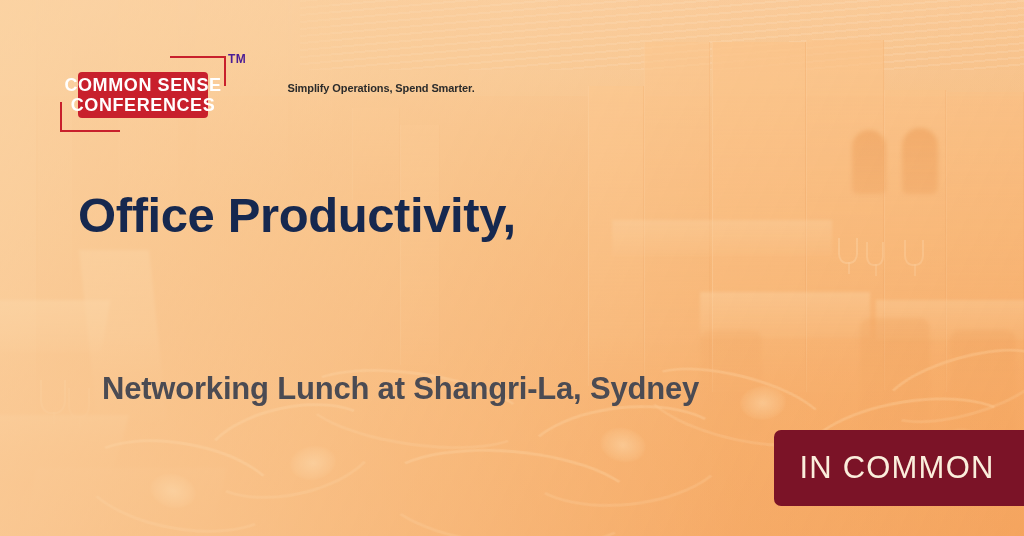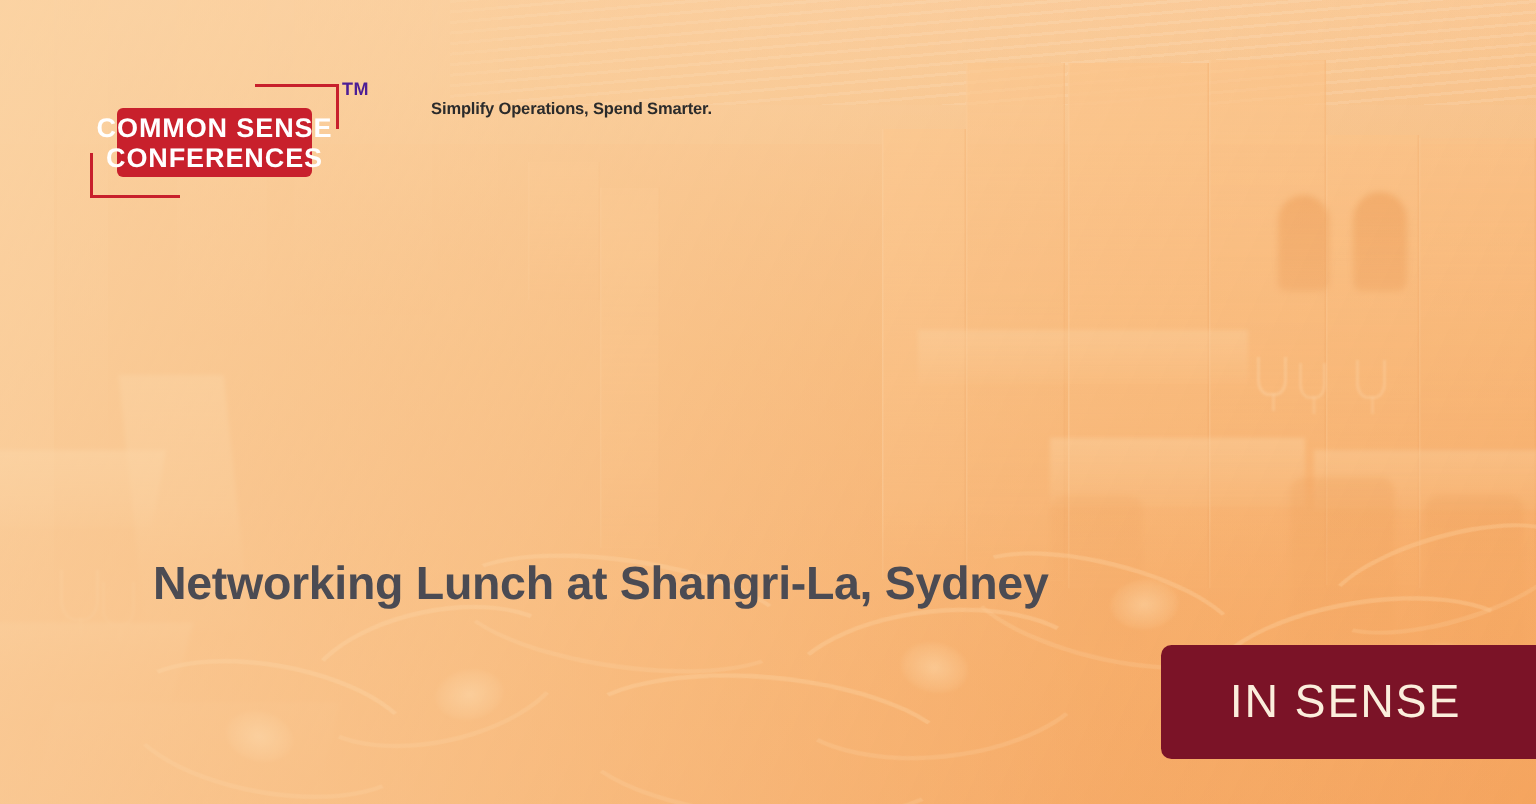--- a/index.html
+++ b/index.html
@@ -213,21 +213,21 @@
   }
   .bw-word {
     color:#FFFFFF;
     font-size:40px;
     font-weight:400;
     letter-spacing:-0.5px;
     line-height:1;
     font-family:"DejaVu Sans", sans-serif;
   }
   .bw-tag {
-    margin-top:5px; width:196px; text-align:center;
+    margin-top:20px; width:196px; text-align:center;
     color:#2B2B2B; font-size:11px; font-weight:bold;
     letter-spacing:-0.1px;
   }
 
   
   .headline {
     position:absolute; left:78px; top:186px;
     width:740px;
     color:#16284F;
     font-size:49px;
@@ -355,23 +355,24 @@
         <span class="csc-tm">TM</span>
       </div>
 
       <div class="bw-logo">
         <div class="bw-tag">Simplify Operations, Spend Smarter.</div>
       </div>
 
     </div>
 
     <h1 class="headline">
+      <span class="hl-line">Office Productivity,</span>
     </h1>
 
     <div class="subtitle">Networking Lunch at Shangri-La, Sydney</div>
 
 
     <div class="badge">
-      <span class="badge-label">IN SENSE</span>
+      <span class="badge-label">IN COMMON</span>
     </div>
 
   </div>
 </div>
 
 </body></html>

